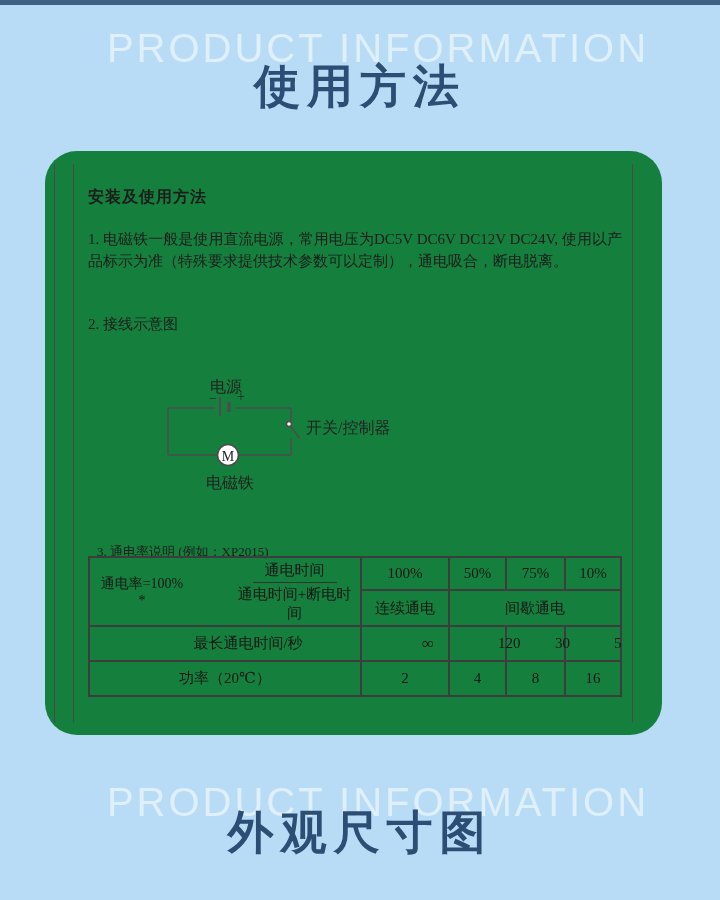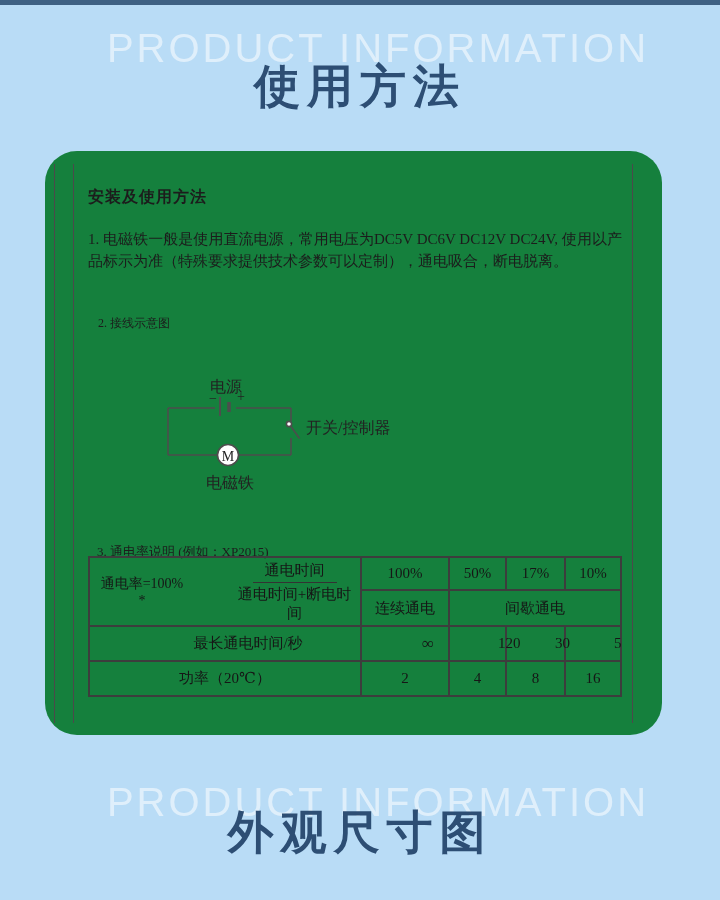--- a/index.html
+++ b/index.html
@@ -46,22 +46,22 @@
   .doc-heading {
     position:absolute; left:43px; top:36px;
     font-size:16px; font-weight:bold; letter-spacing:1px; color:#1c1c1c;
   }
   .doc-para {
     position:absolute; left:43px; top:78px; width:534px;
     font-size:15px; line-height:21.5px; color:#1c1c1c;
     text-align:justify;
   }
   .doc-step2 {
-    position:absolute; left:53px; top:164px;
-    font-size:12px; color:#1c1c1c;
+    position:absolute; left:43px; top:164px;
+    font-size:15px; color:#1c1c1c;
   }
   .diagram-svg { position:absolute; left:113px; top:220px; }
 
   .table-caption {
     position:absolute; left:52px; top:376px;
     font-size:13px; color:#1c1c1c;margin-top:16px;
   }
   .duty-table {
     position:absolute; left:43px; top:405px;
     border-collapse:collapse; table-layout:fixed; width:532px;
@@ -155,21 +155,21 @@
           <div class="formula-wrap">
             <span>通电率=100% *</span>
             <span class="fraction">
               <span class="num">通电时间</span>
               <span class="den">通电时间+断电时间</span>
             </span>
           </div>
         </td>
         <td>100%</td>
         <td>50%</td>
-        <td>17%</td>
+        <td>75%</td>
         <td>10%</td>
       </tr>
       <tr class="r2">
         <td>连续通电</td>
         <td colspan="3">间歇通电</td>
       </tr>
       <tr class="r3">
         <td>最长通电时间/秒</td>
         <td class="infinity">∞</td>
         <td>120</td>

